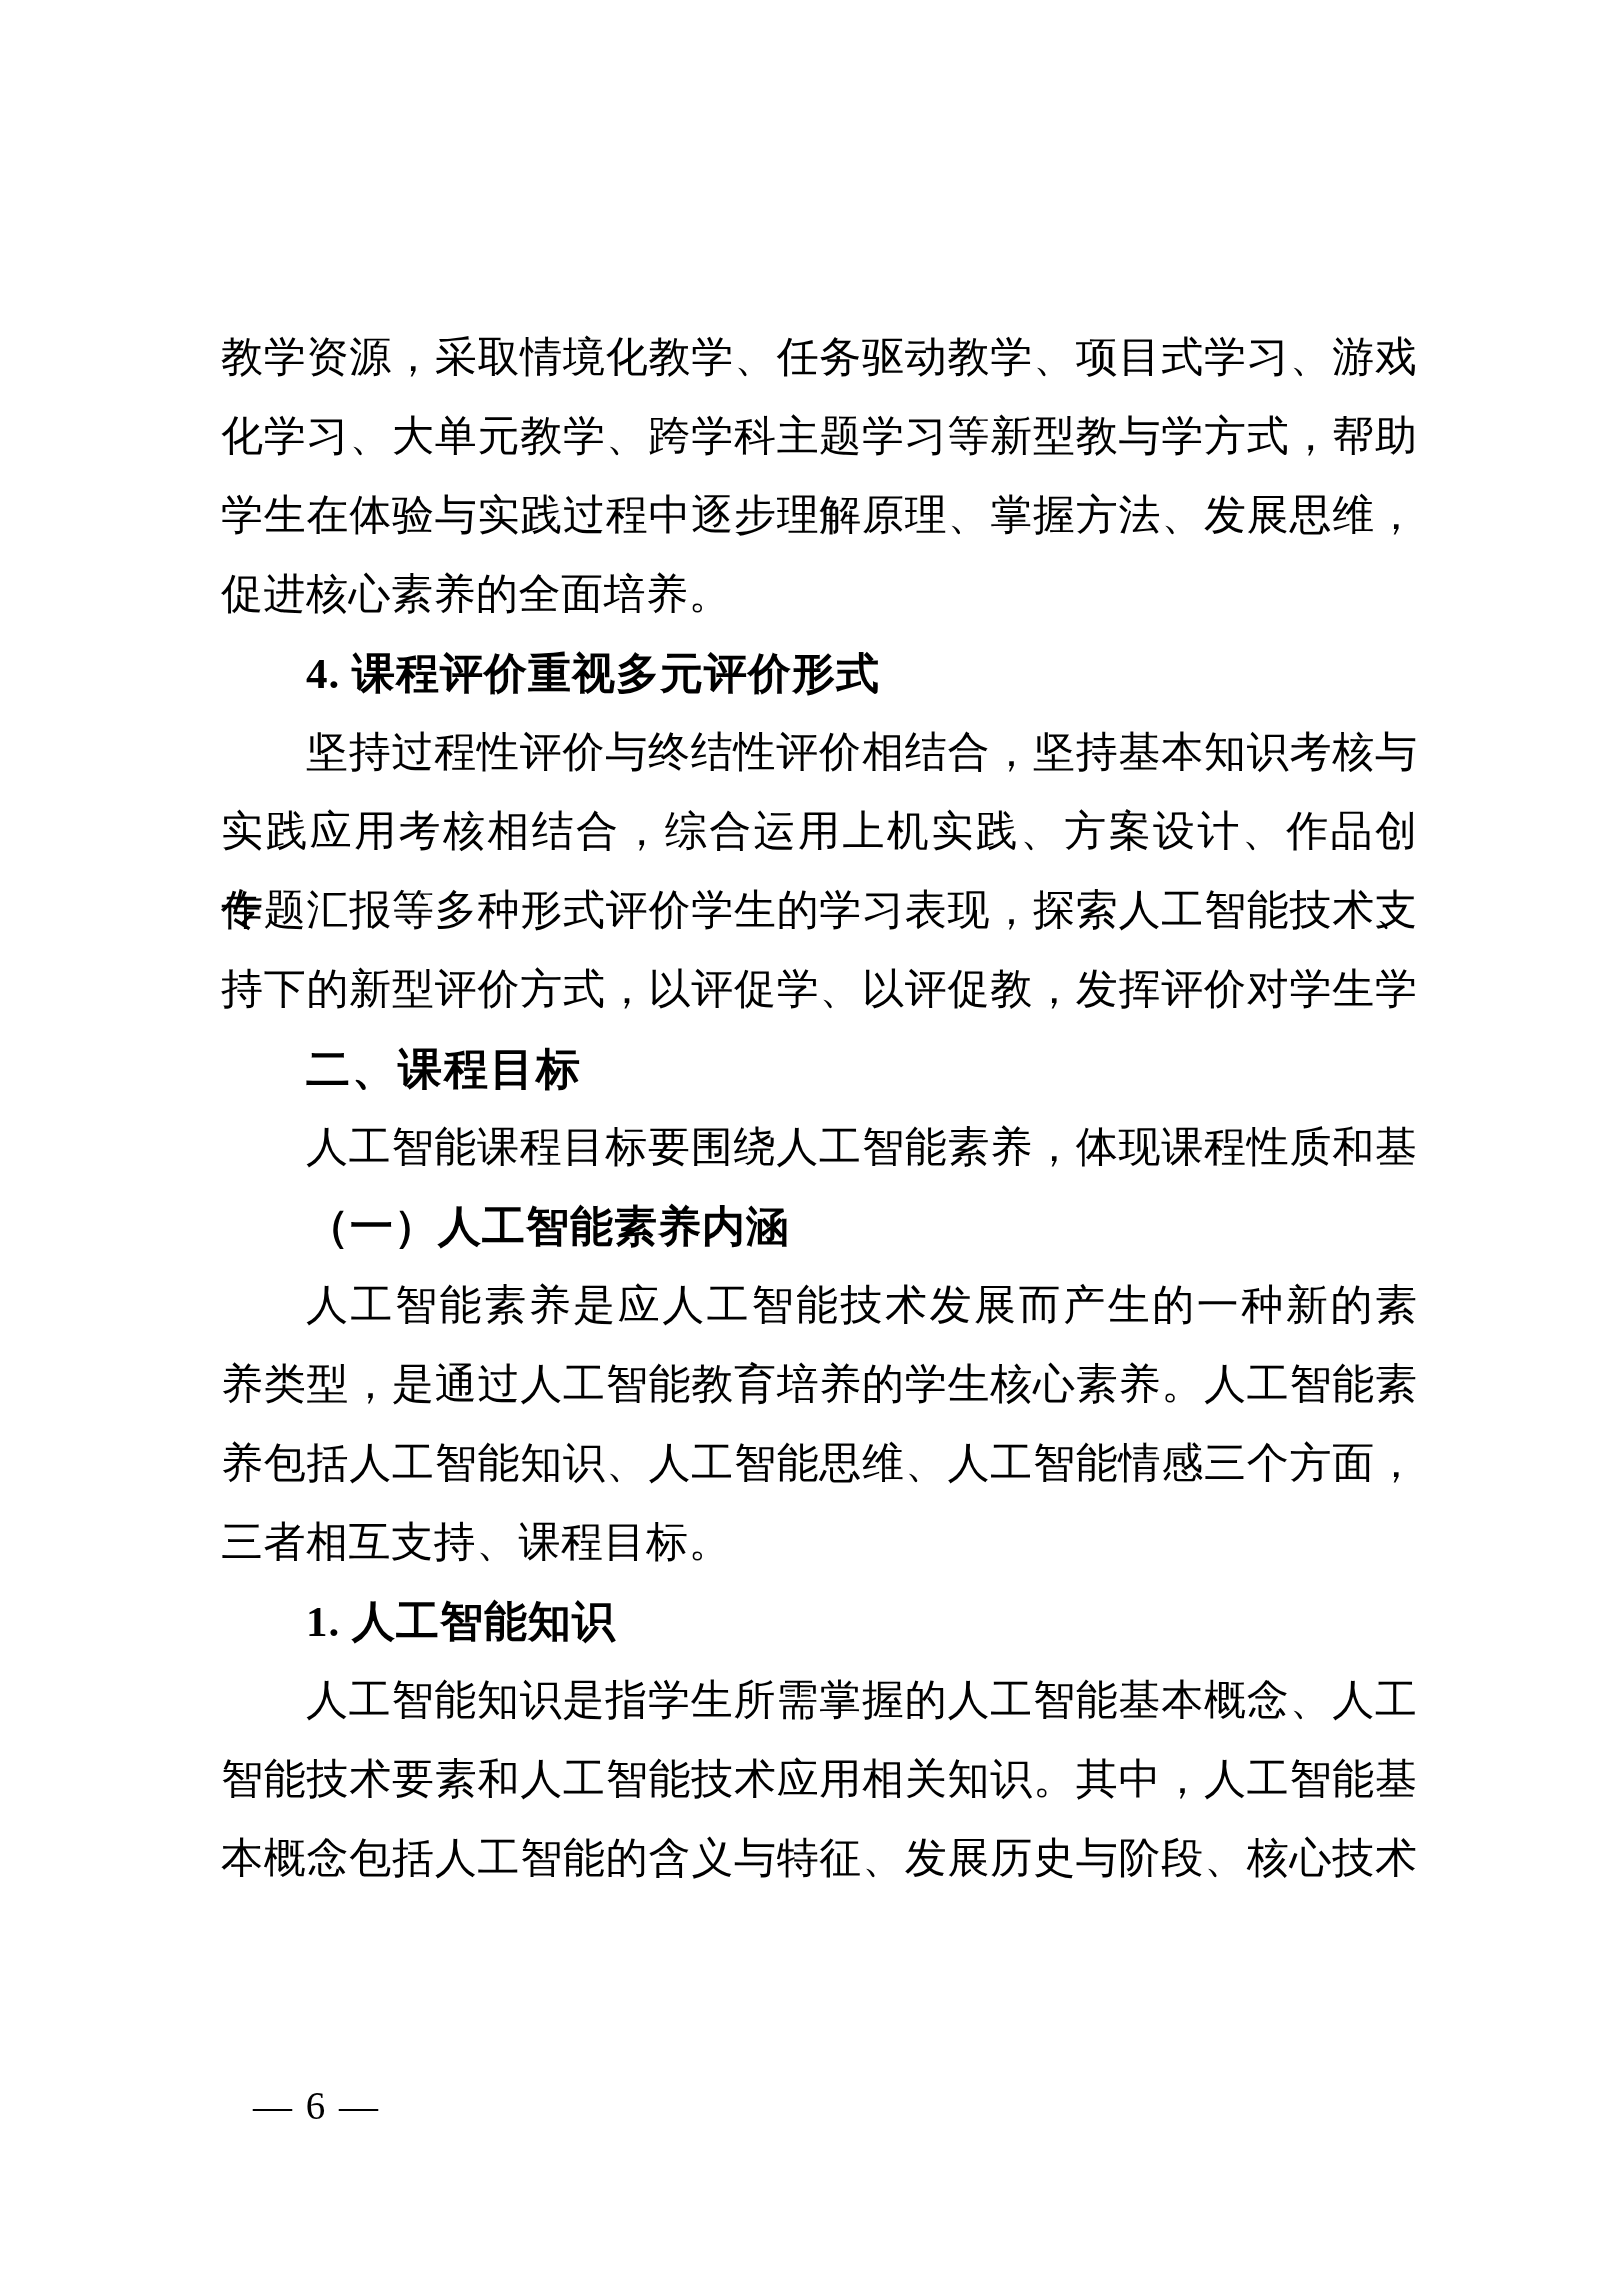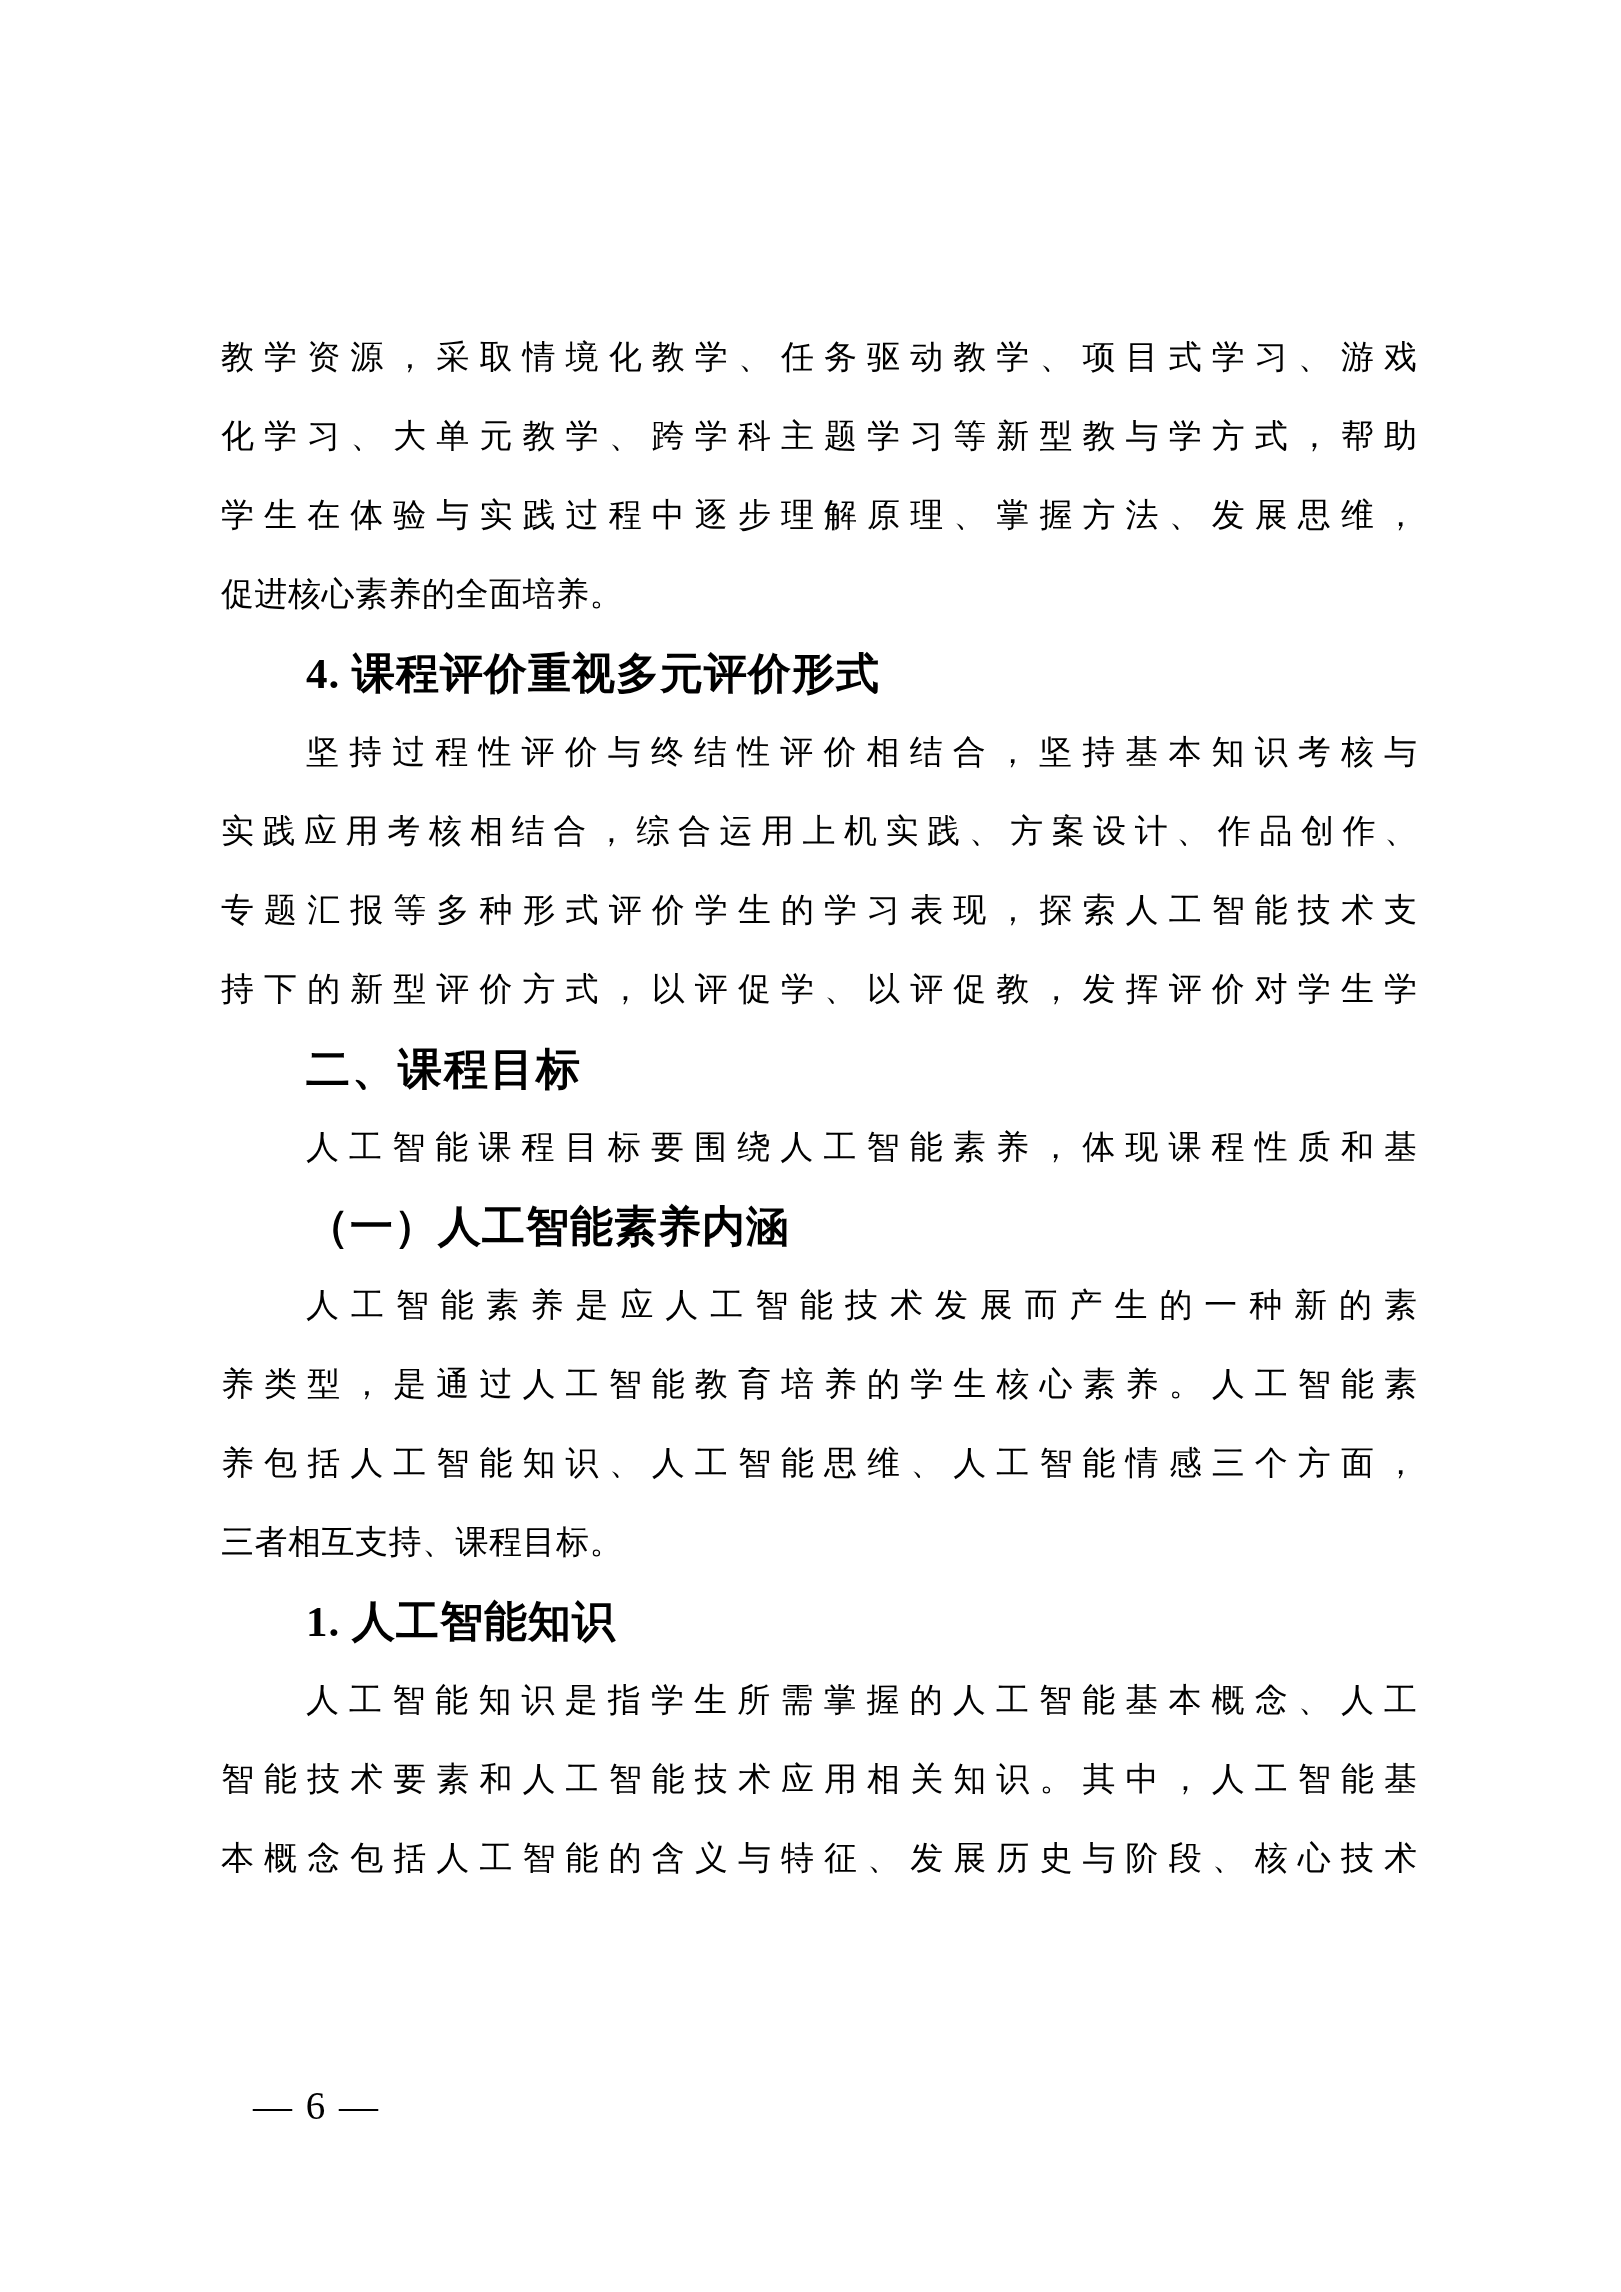--- a/index.html
+++ b/index.html
@@ -20,21 +20,21 @@
   .content {
     position: absolute;
     left: 221px;
     top: 318px;
     width: 1196px;
   }
   .ln {
     display: block;
     height: 79px;
     line-height: 79px;
-    font-size: 33px;
+    font-size: 42px;
     letter-spacing: 0.5px;
     white-space: nowrap;
     text-align: left;
   }
   .ln.j {
     white-space: normal;
     text-align: justify;
     text-align-last: justify;
     text-justify: inter-character;
     letter-spacing: 0;

